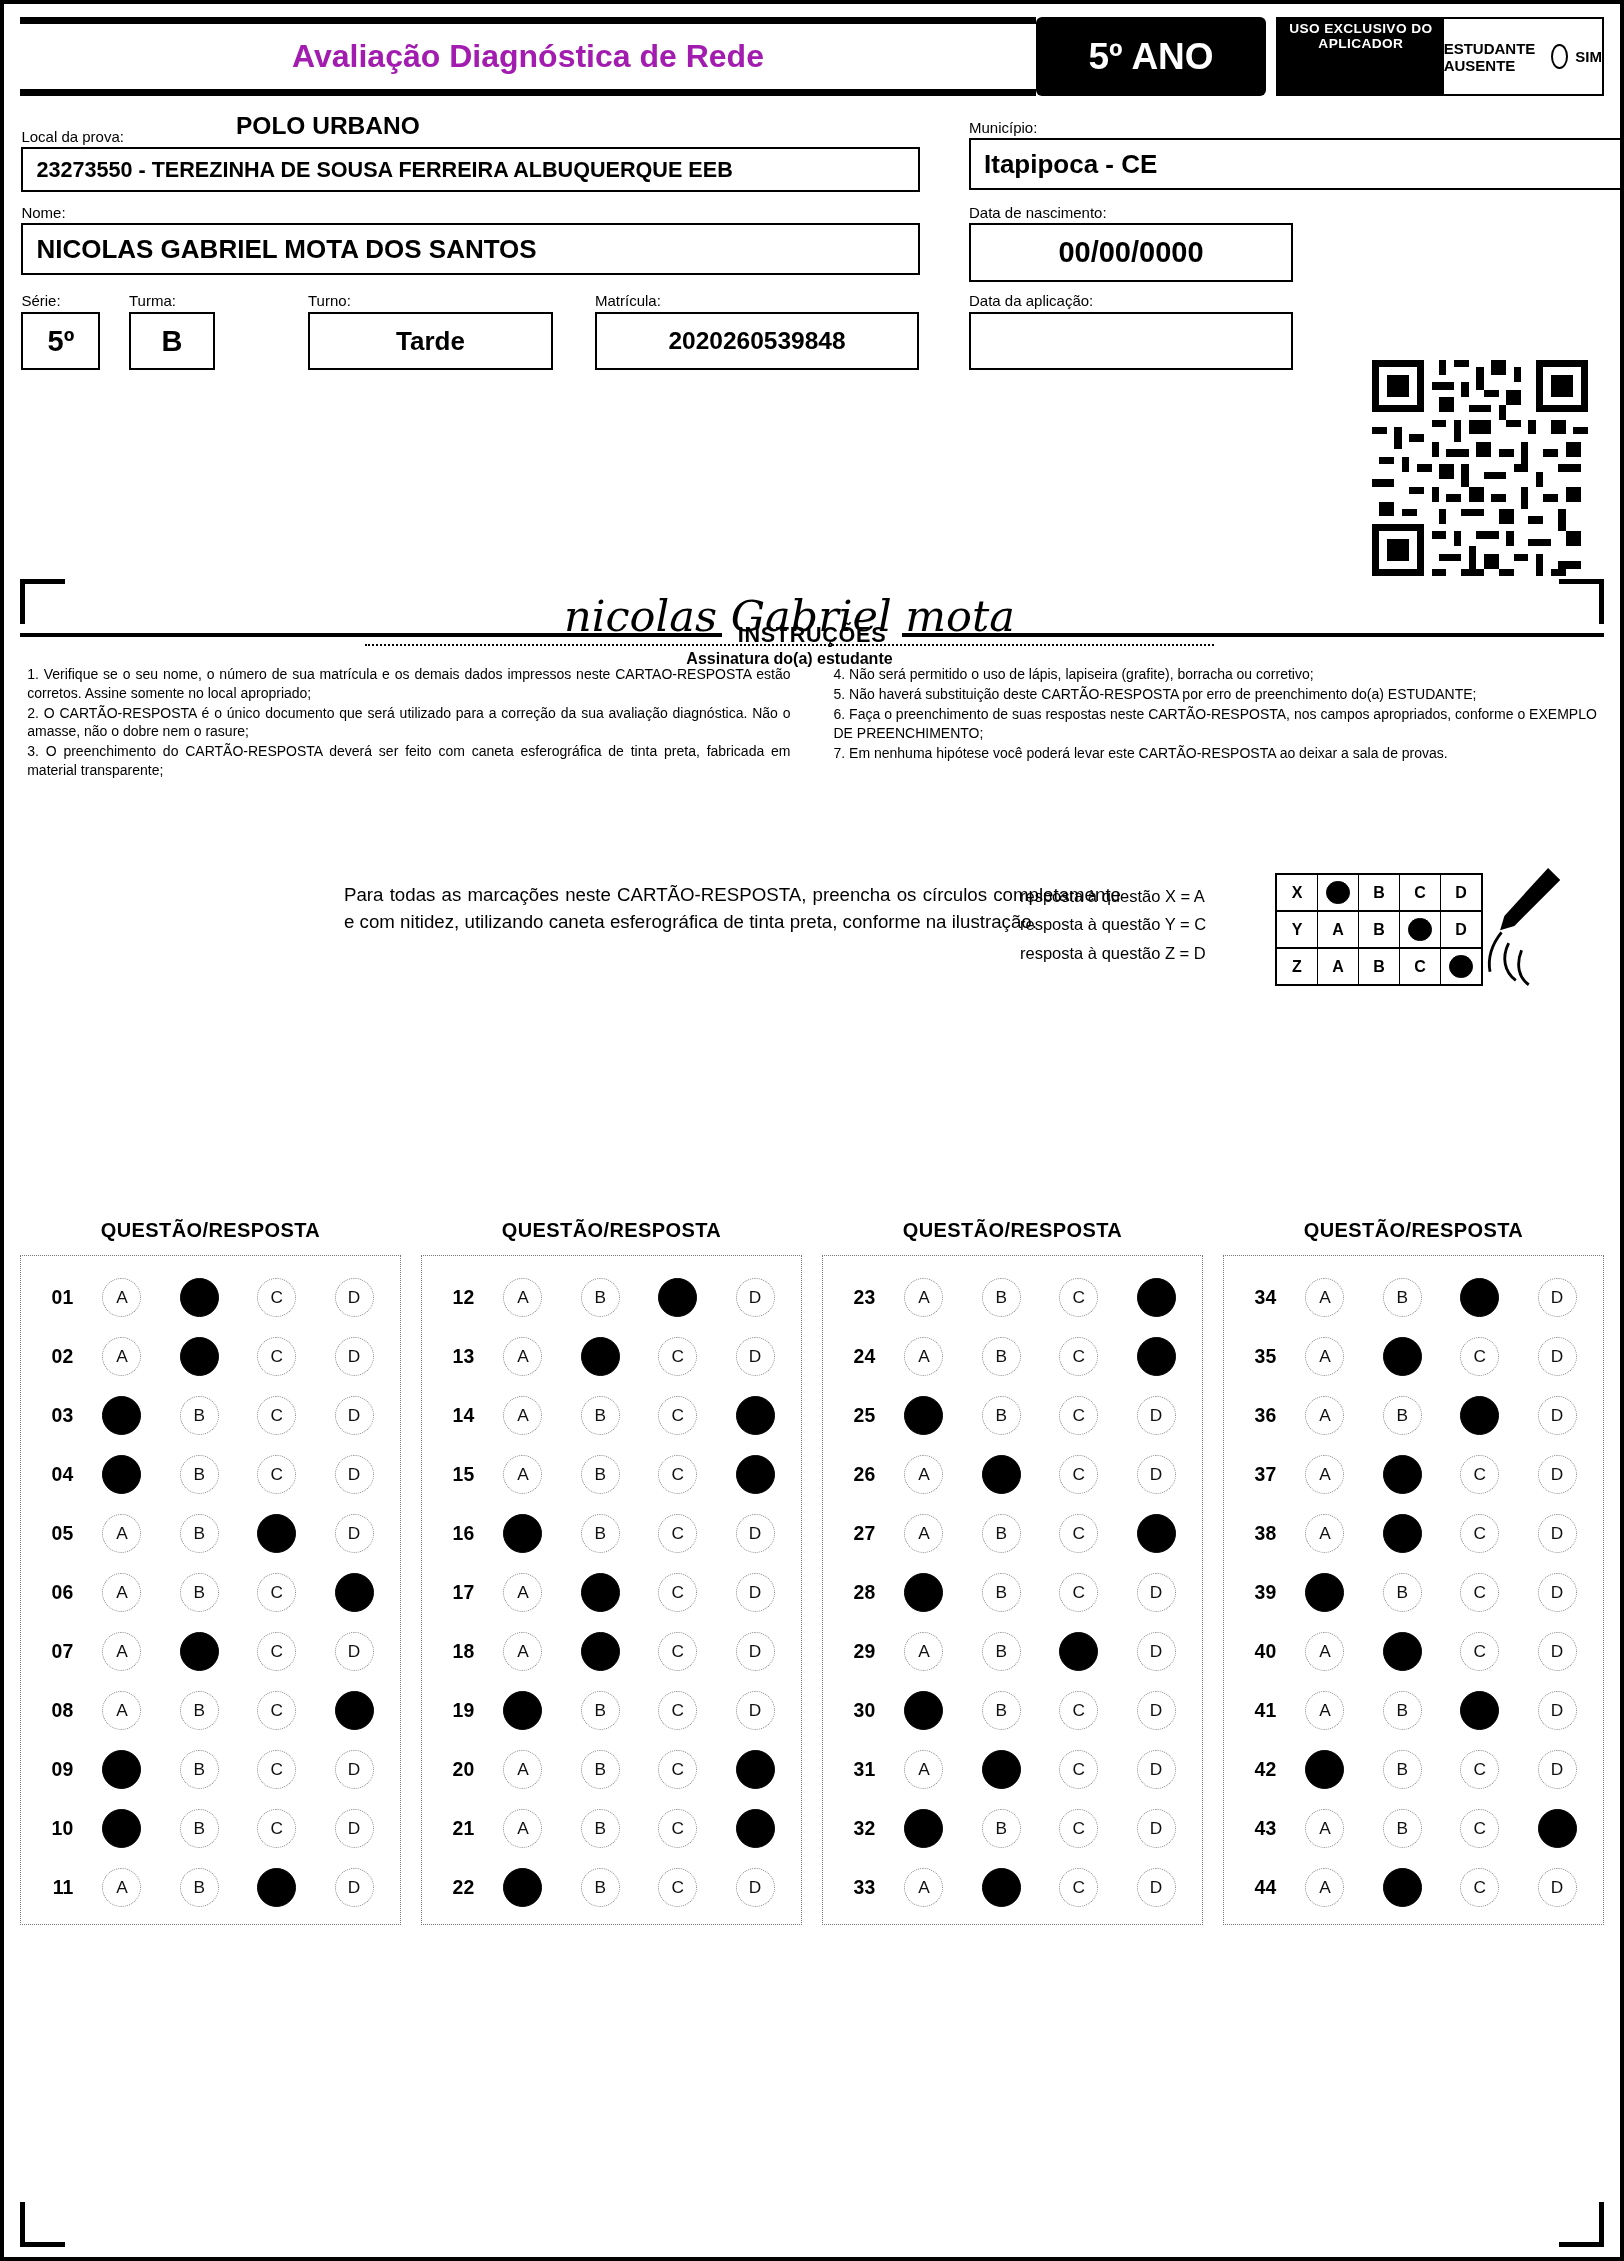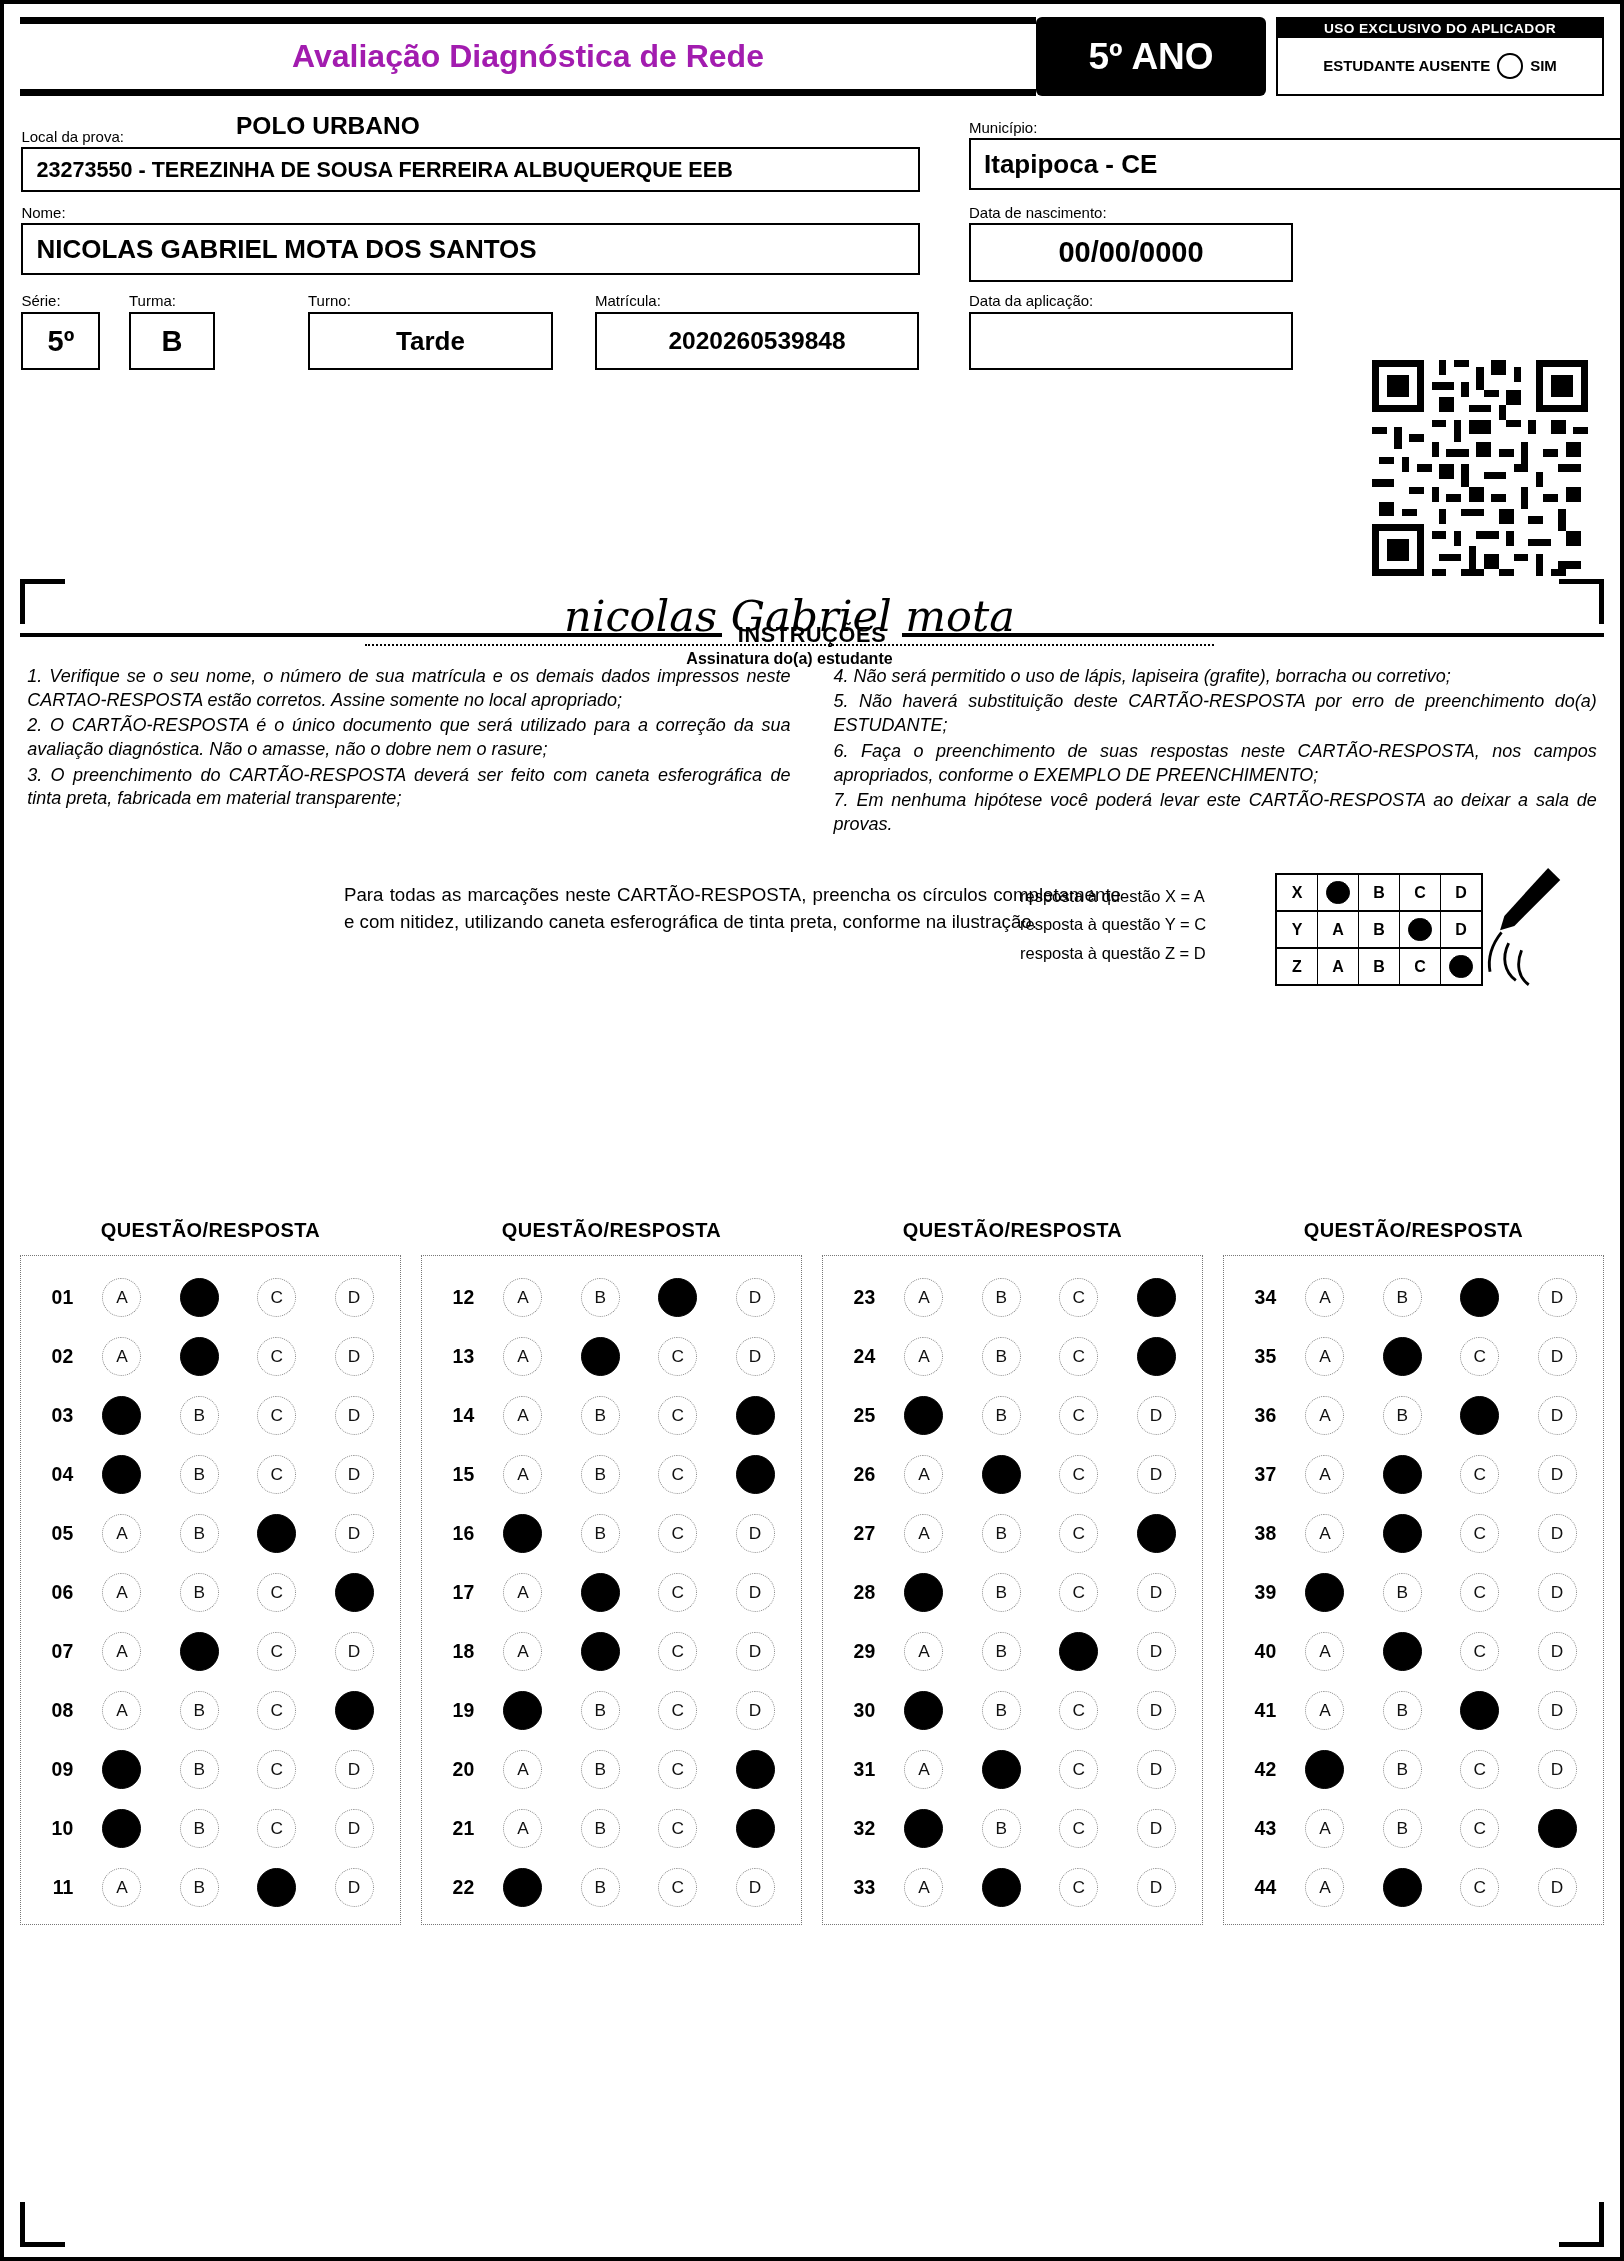--- a/index.html
+++ b/index.html
@@ -38,21 +38,21 @@
   }
   .hdr-year{
     background:#000;color:#fff;
     width:230px;
     display:flex;align-items:center;justify-content:center;
     font-size:37px;font-weight:bold;border-radius:6px;
   }
   .hdr-abs{
     width:324px;margin-left:10px;
     border:2.2px solid #000;
-    display:flex;flex-direction:column;
+    display:flex;flex-direction:row;
   }
   .hdr-abs-top{
     background:#000;color:#fff;text-align:center;
     font-size:13.7px;font-weight:bold;letter-spacing:0.4px;
     padding:2.2px 0 1.4px;
   }
   .hdr-abs-bot{
     flex:1;display:flex;align-items:center;justify-content:center;gap:7.2px;
     font-size:15px;font-weight:bold;
   }
@@ -114,21 +114,21 @@
   .instr-head{
     position:absolute;left:0;right:0;top:50px;
     display:flex;align-items:center;gap:16px;
   }
   .rule{flex:1;height:3.6px;background:#000;}
   .instr-title{font-size:21.6px;font-weight:bold;letter-spacing:0.7px;}
   .cols{
     position:absolute;left:7.2px;right:7.2px;top:93px;
     display:flex;gap:43px;
   }
-  .col{flex:1;font-size:18px;line-height:1.33;text-align:justify;font-style:italic;}
+  .col{flex:1;font-size:14px;line-height:1.33;text-align:justify;}
   .col p{margin:0 0 1.4px 0;}
   .note{
     position:absolute;left:324px;top:309px;width:777px;
     font-size:18.7px;line-height:1.45;text-align:justify;
   }
   .ex-wrap{position:absolute;left:1000px;top:288px;width:547px;height:165px;}
   .ex-lines{position:absolute;left:0;top:21.6px;font-size:16.5px;line-height:1.75;}
   .ex-grid{
     position:absolute;left:255px;top:13px;border:2.2px solid #000;
     display:flex;flex-direction:column;background:#fff;

